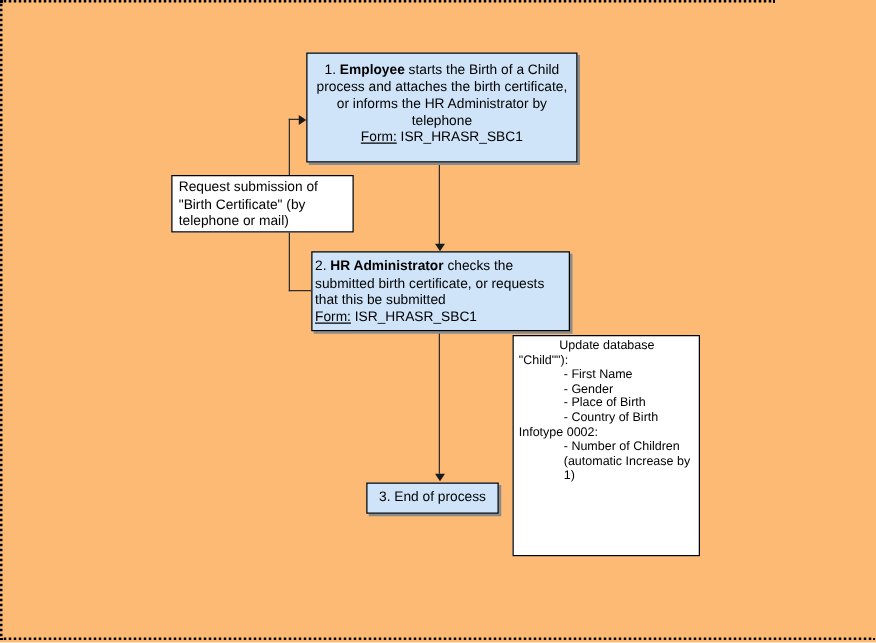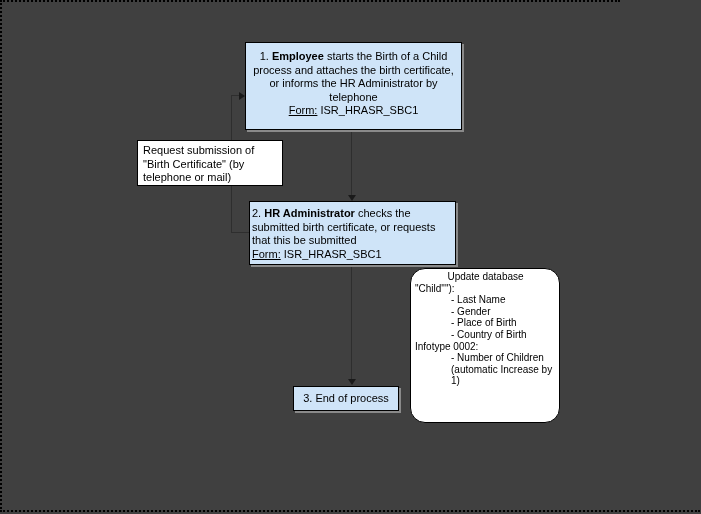--- a/index.html
+++ b/index.html
@@ -1,19 +1,19 @@
 <!DOCTYPE html>
 <html><head>
 <meta charset="utf-8">
 <style>
   html,body { margin:0; padding:0; background:#fff; }
   .page {
     position:relative;
     width:701px; height:514px;
-    background:#404040;
+    background:#fdba74;
     font-family:"Liberation Sans", sans-serif;
     color:#000;
     overflow:hidden;
   }
   
   .frame-top    { position:absolute; left:0; top:0;  width:620px; height:0; border-top:2px dotted #000; }
   .frame-left   { position:absolute; left:0; top:0;  width:0; height:512px; border-left:2px dotted #000; }
   .frame-bottom { position:absolute; left:0; top:510px; width:700px; height:0; border-top:2px dotted #000; }
 
   
@@ -48,22 +48,22 @@
   }
   .blue  { background:#cfe4f8; box-shadow:2px 2px 0 0 #8a8a8a; }
   .white { background:#ffffff; }
 
   .employee-box { left:245px; top:42px;  width:217px; height:88px; text-align:center; padding:7px 6px 0 6px; }
   .hr-box       { left:249px; top:201px; width:207px; height:64px; text-align:left; padding:5px 2px 0 2px; }
   .request-box  { left:137px; top:140px; width:146px; height:46px; text-align:left;  padding:3px 4px 0 5px; }
   .end-box      { left:293px; top:386px; width:106px; height:25px; text-align:center; line-height:22px; }
 
   .db-box {
-    left:410px; top:268px; width:150px; height:155px;
-    font-size:10px; line-height:11.6px; padding:2px 2px 0 3px;border-radius:15px;
+    left:410px; top:268px; width:150px; height:177px;
+    font-size:10px; line-height:11.6px; padding:2px 2px 0 3px;
   }
   .db-title { text-align:center; white-space:nowrap; }
   .db-line  { white-space:nowrap; }
   .ind0 { padding-left:1px; }
   .ind1 { padding-left:37px; }
 
   .actor { font-weight:bold; }
   .form-label { text-decoration:underline; }
 </style>
 </head>
@@ -98,21 +98,21 @@
   <div class="box blue hr-box">
     <span>2. </span><span class="actor">HR Administrator</span><span> checks the submitted birth certificate, or requests that this be submitted</span>
     <div>
       <span class="form-label">Form:</span><span> ISR_HRASR_SBC1</span>
     </div>
   </div>
 
   <div class="box white db-box">
     <div class="db-title">Update database</div>
     <div class="db-line ind0">"Child""):</div>
-    <div class="db-line ind1">- Last Name</div>
+    <div class="db-line ind1">- First Name</div>
     <div class="db-line ind1">- Gender</div>
     <div class="db-line ind1">- Place of Birth</div>
     <div class="db-line ind1">- Country of Birth</div>
     <div class="db-line ind0">Infotype 0002:</div>
     <div class="db-line ind1">- Number of Children</div>
     <div class="db-line ind1">(automatic Increase by</div>
     <div class="db-line ind1">1)</div>
   </div>
 
   <div class="box blue end-box">

